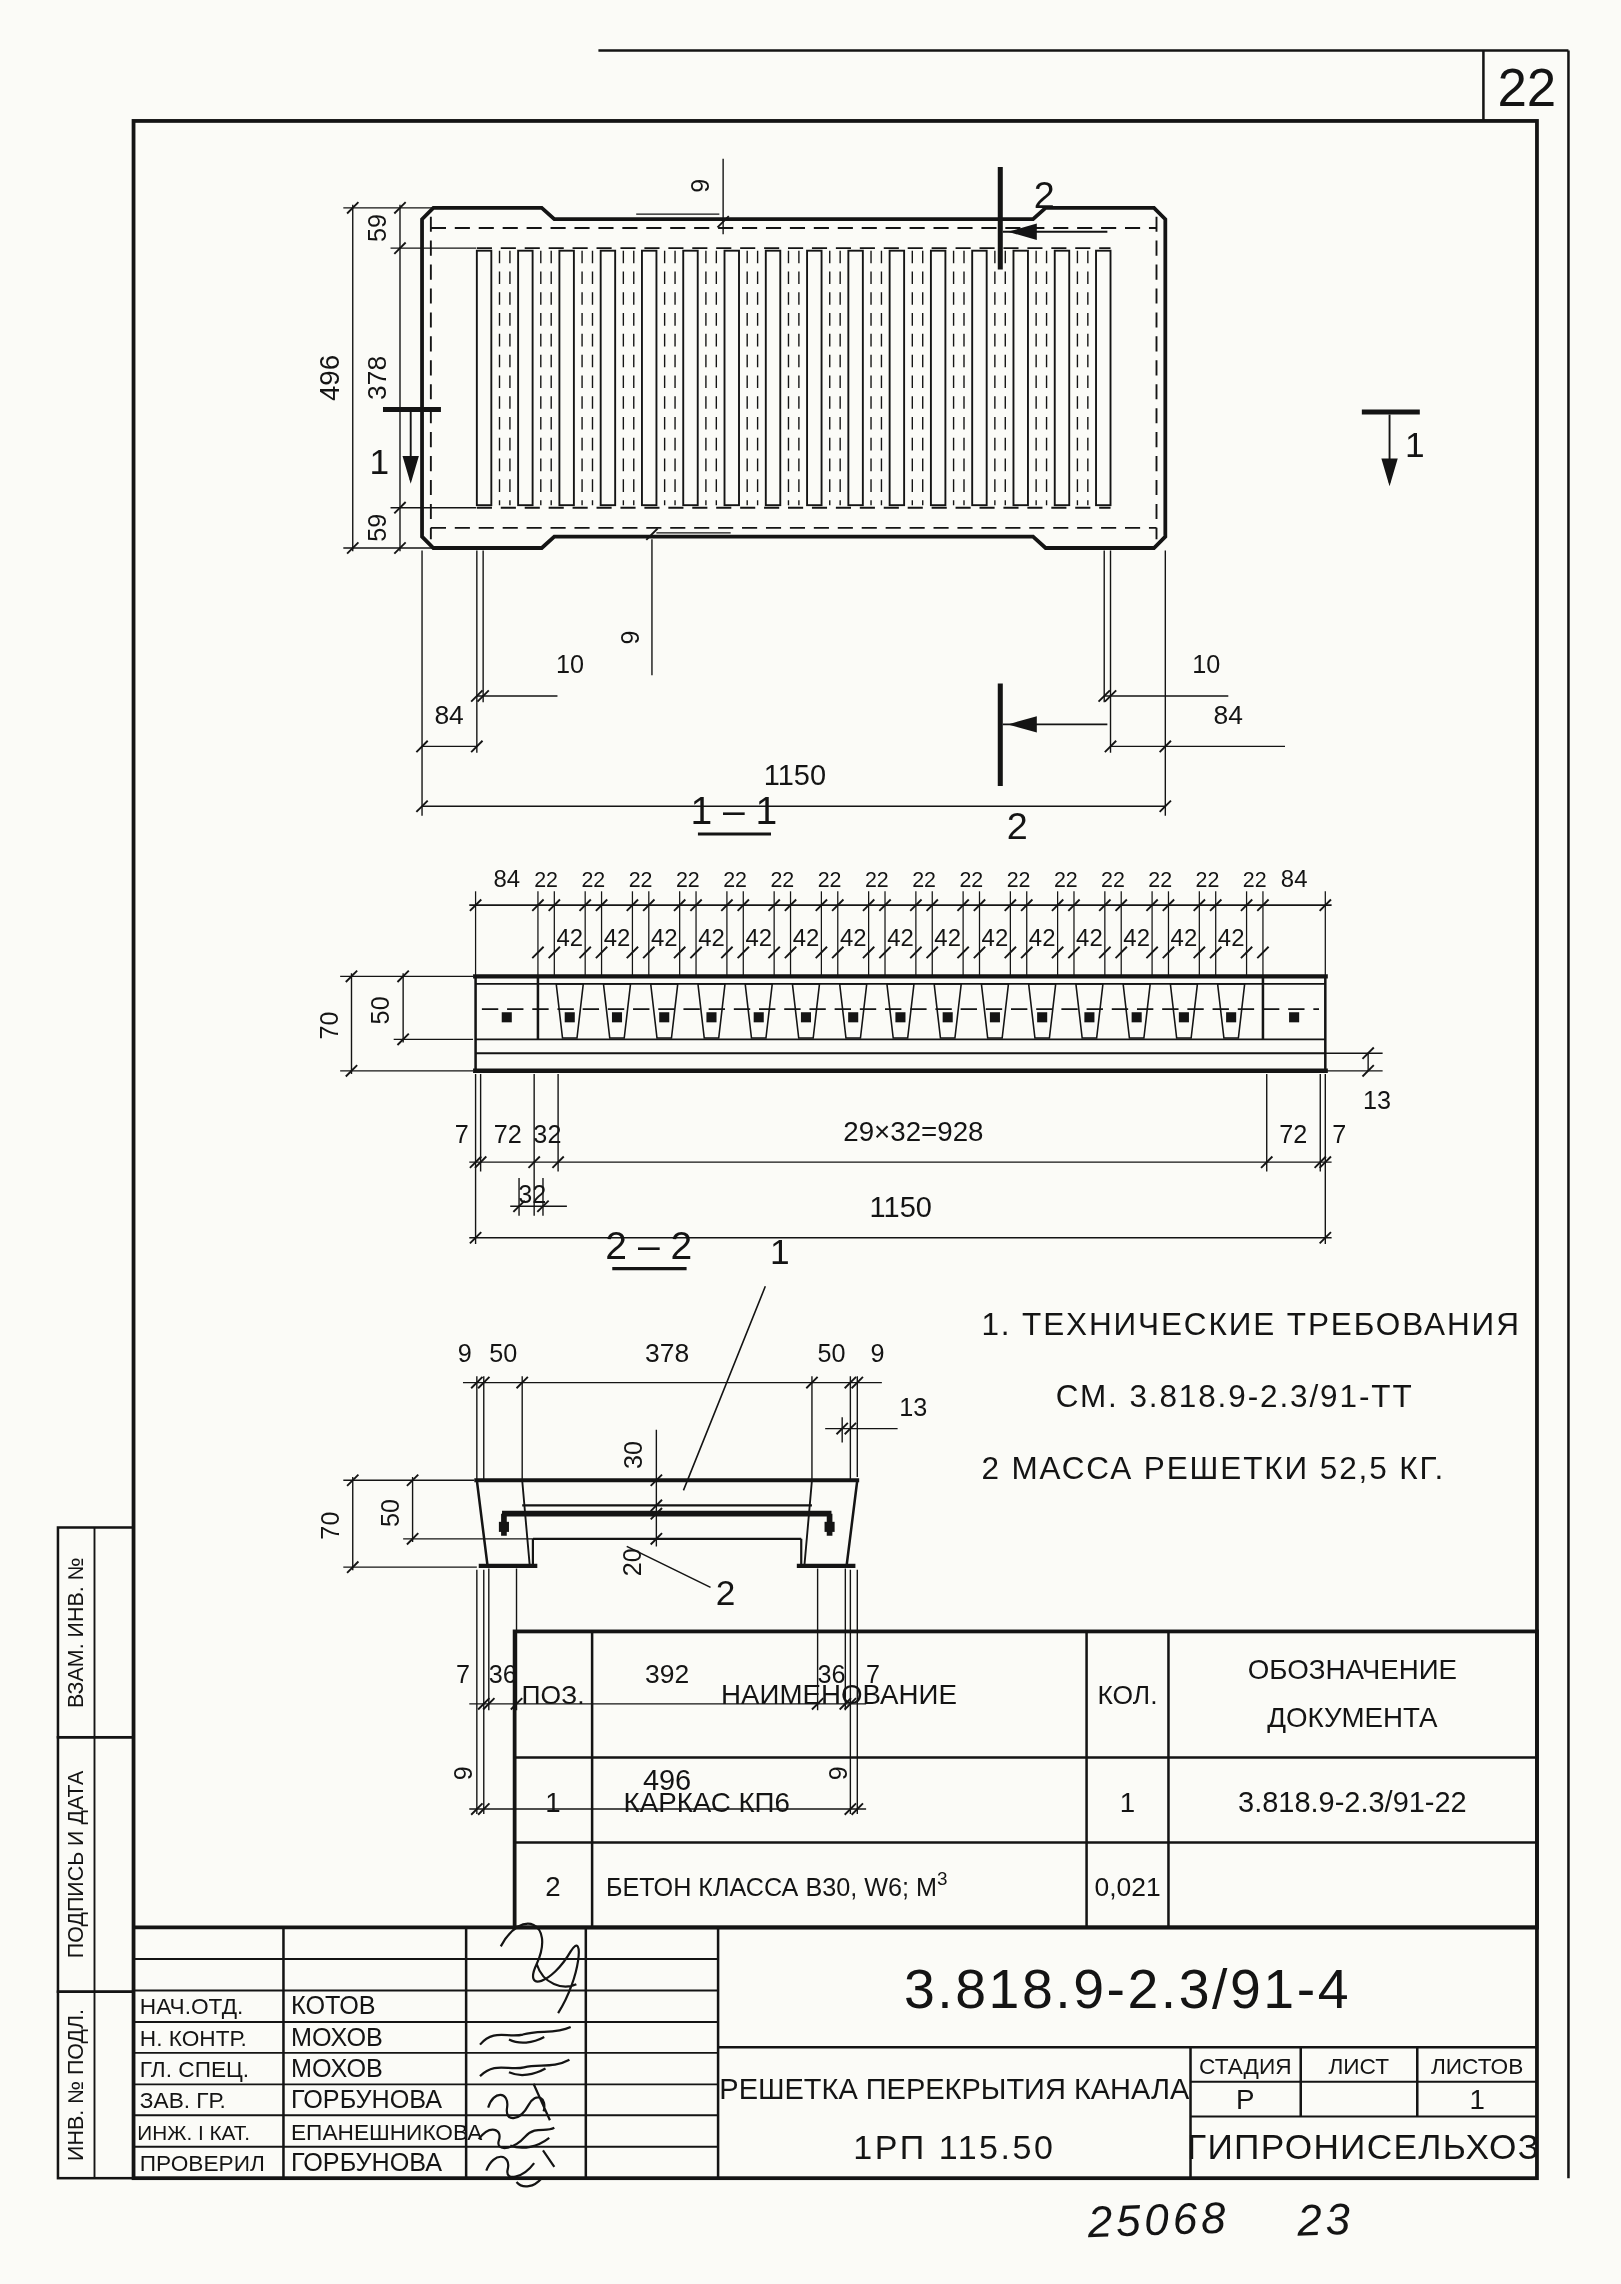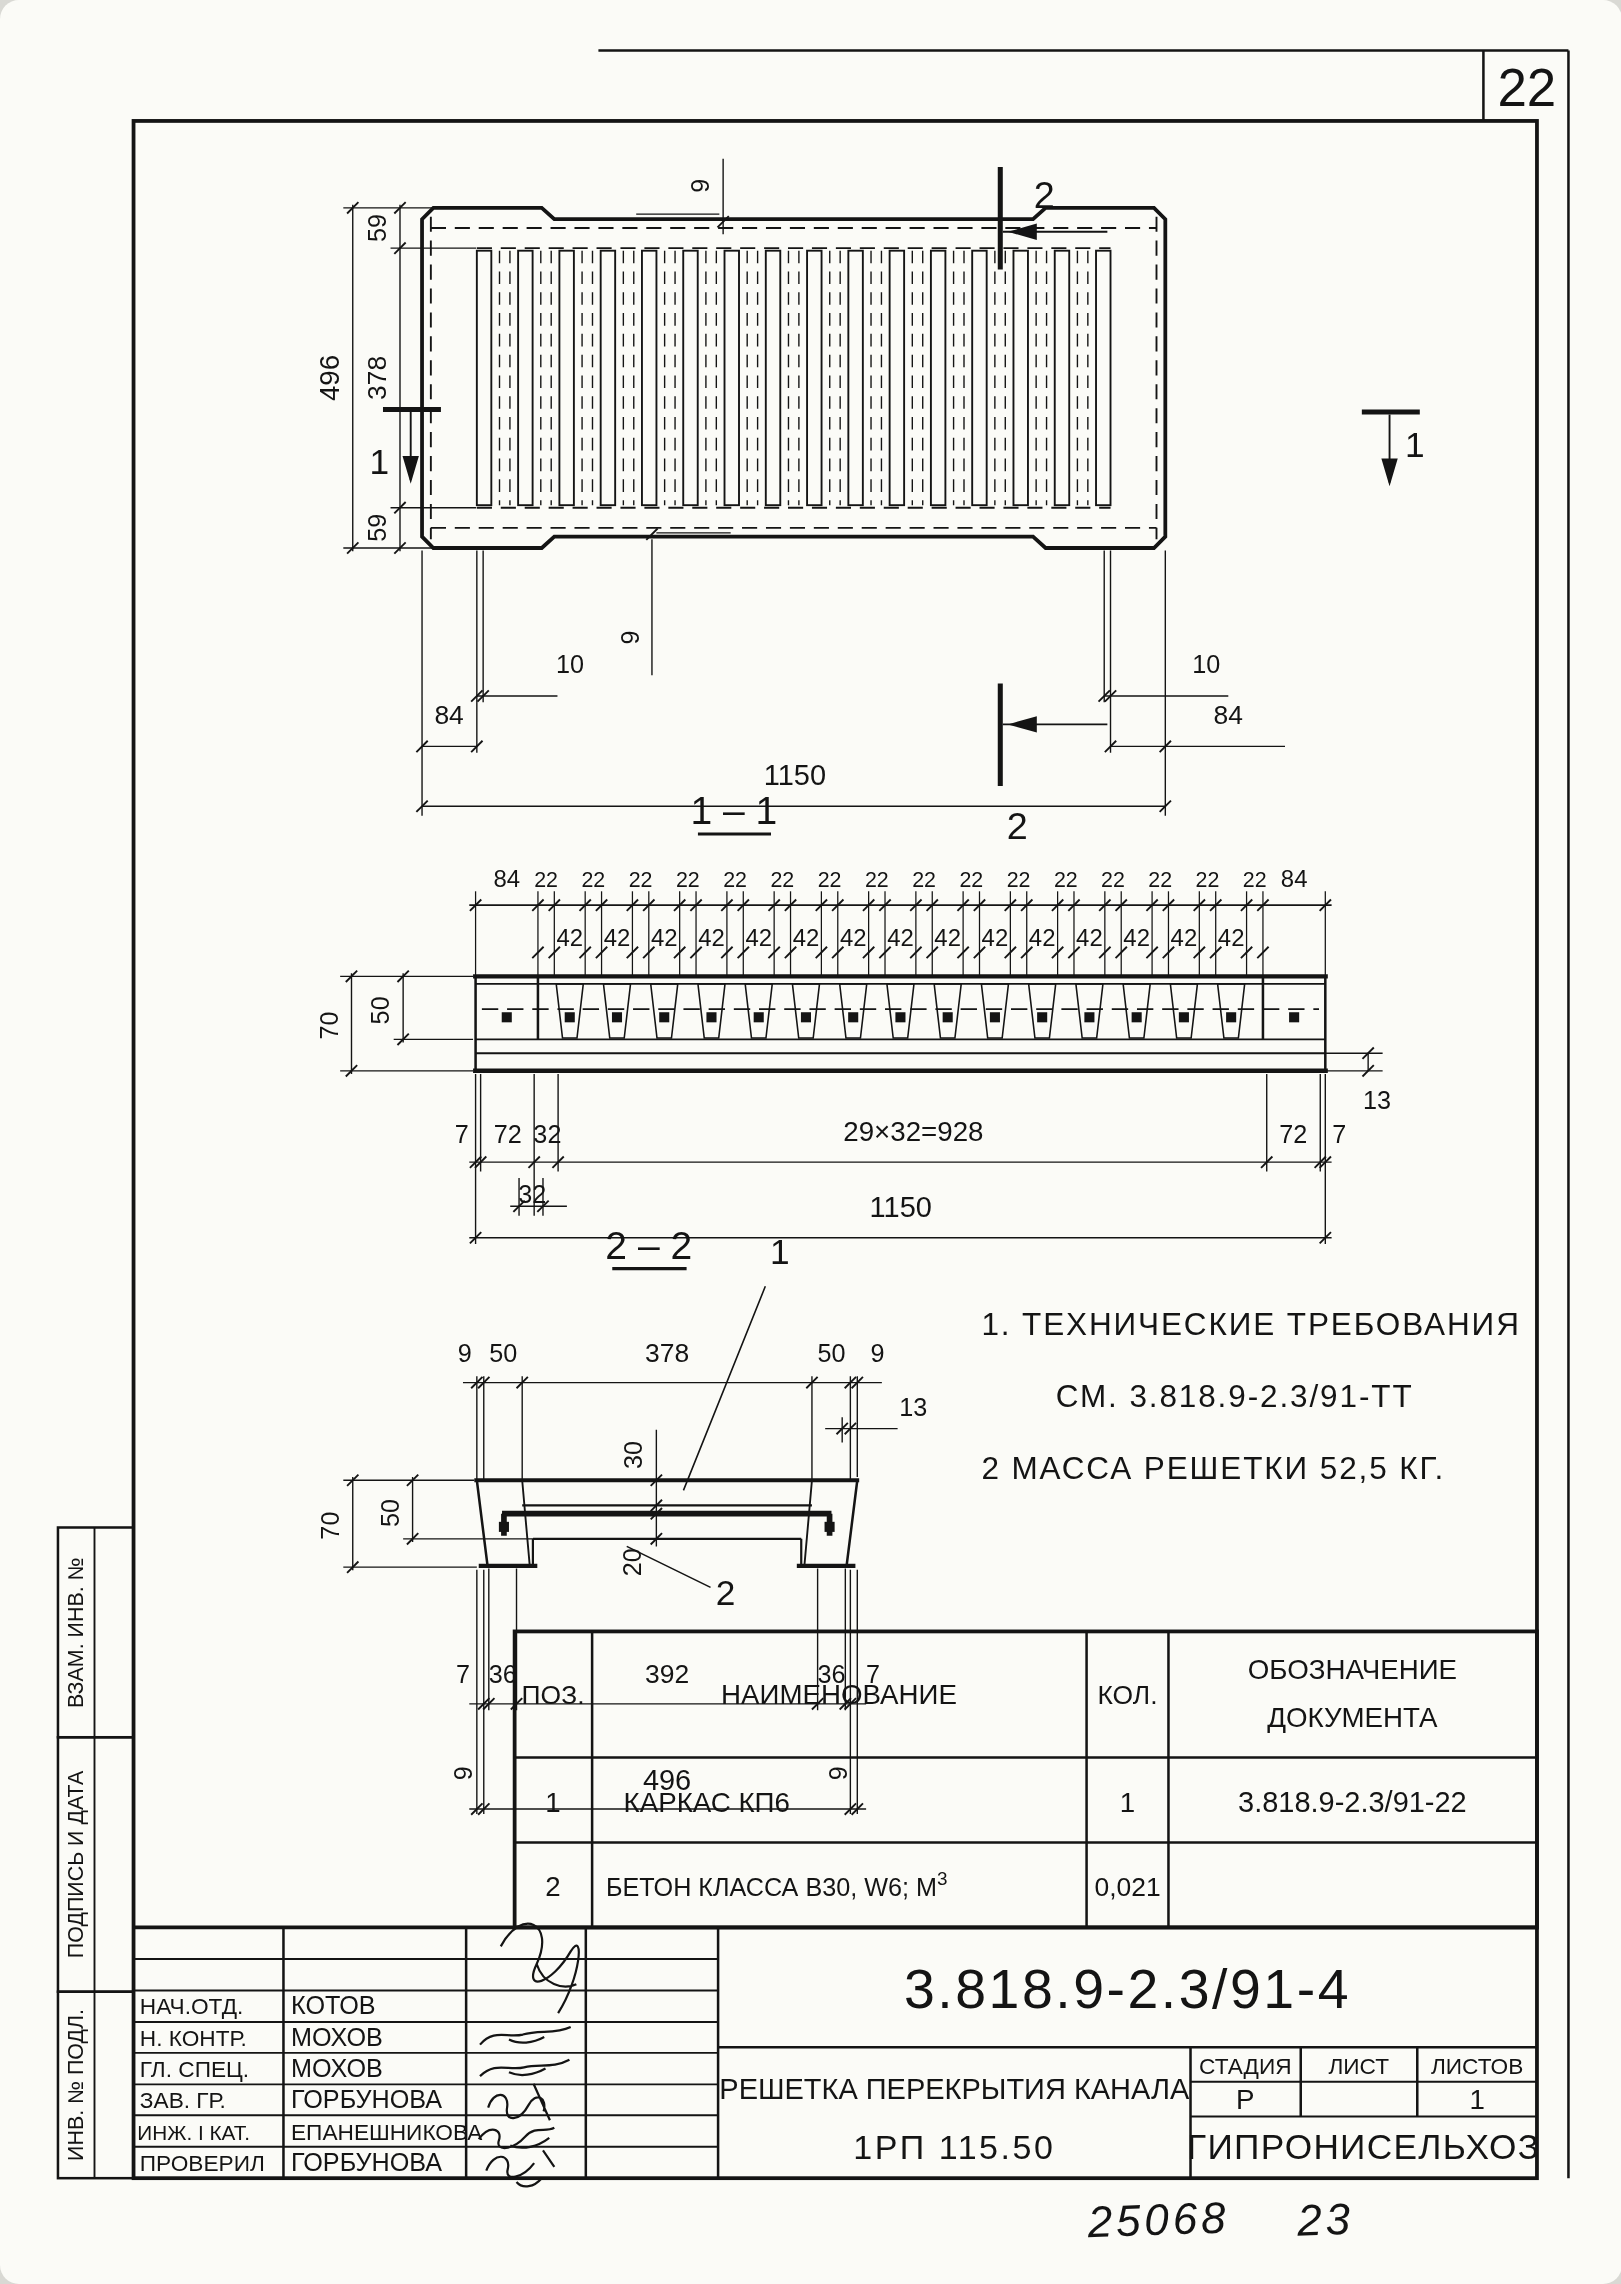--- a/index.html
+++ b/index.html
@@ -1,17 +1,17 @@
 <!DOCTYPE html>
 <html style="font-size:10px"><head>
 <meta charset="utf-8">
 <style>
   html,body{margin:0;padding:0;background:#d9d9d4;}
   .sheet{width:1622px;height:2284px;background:#fbfbf7;position:relative;margin:0 auto;
-         font-family:"Liberation Sans","DejaVu Sans",sans-serif;border-radius:19px;}
+         font-family:"Liberation Sans","DejaVu Sans",sans-serif;}
   svg{position:absolute;left:0;top:0;}
   svg text{fill:#141414;stroke:none;font-family:"Liberation Sans","DejaVu Sans",sans-serif;}
   .arch{text-transform:uppercase;}
   .hand{font-style:italic;}
   #gen text{fill:#141414;stroke:none;}
 </style>
 </head>
 <body>
 
 <div class="sheet">

